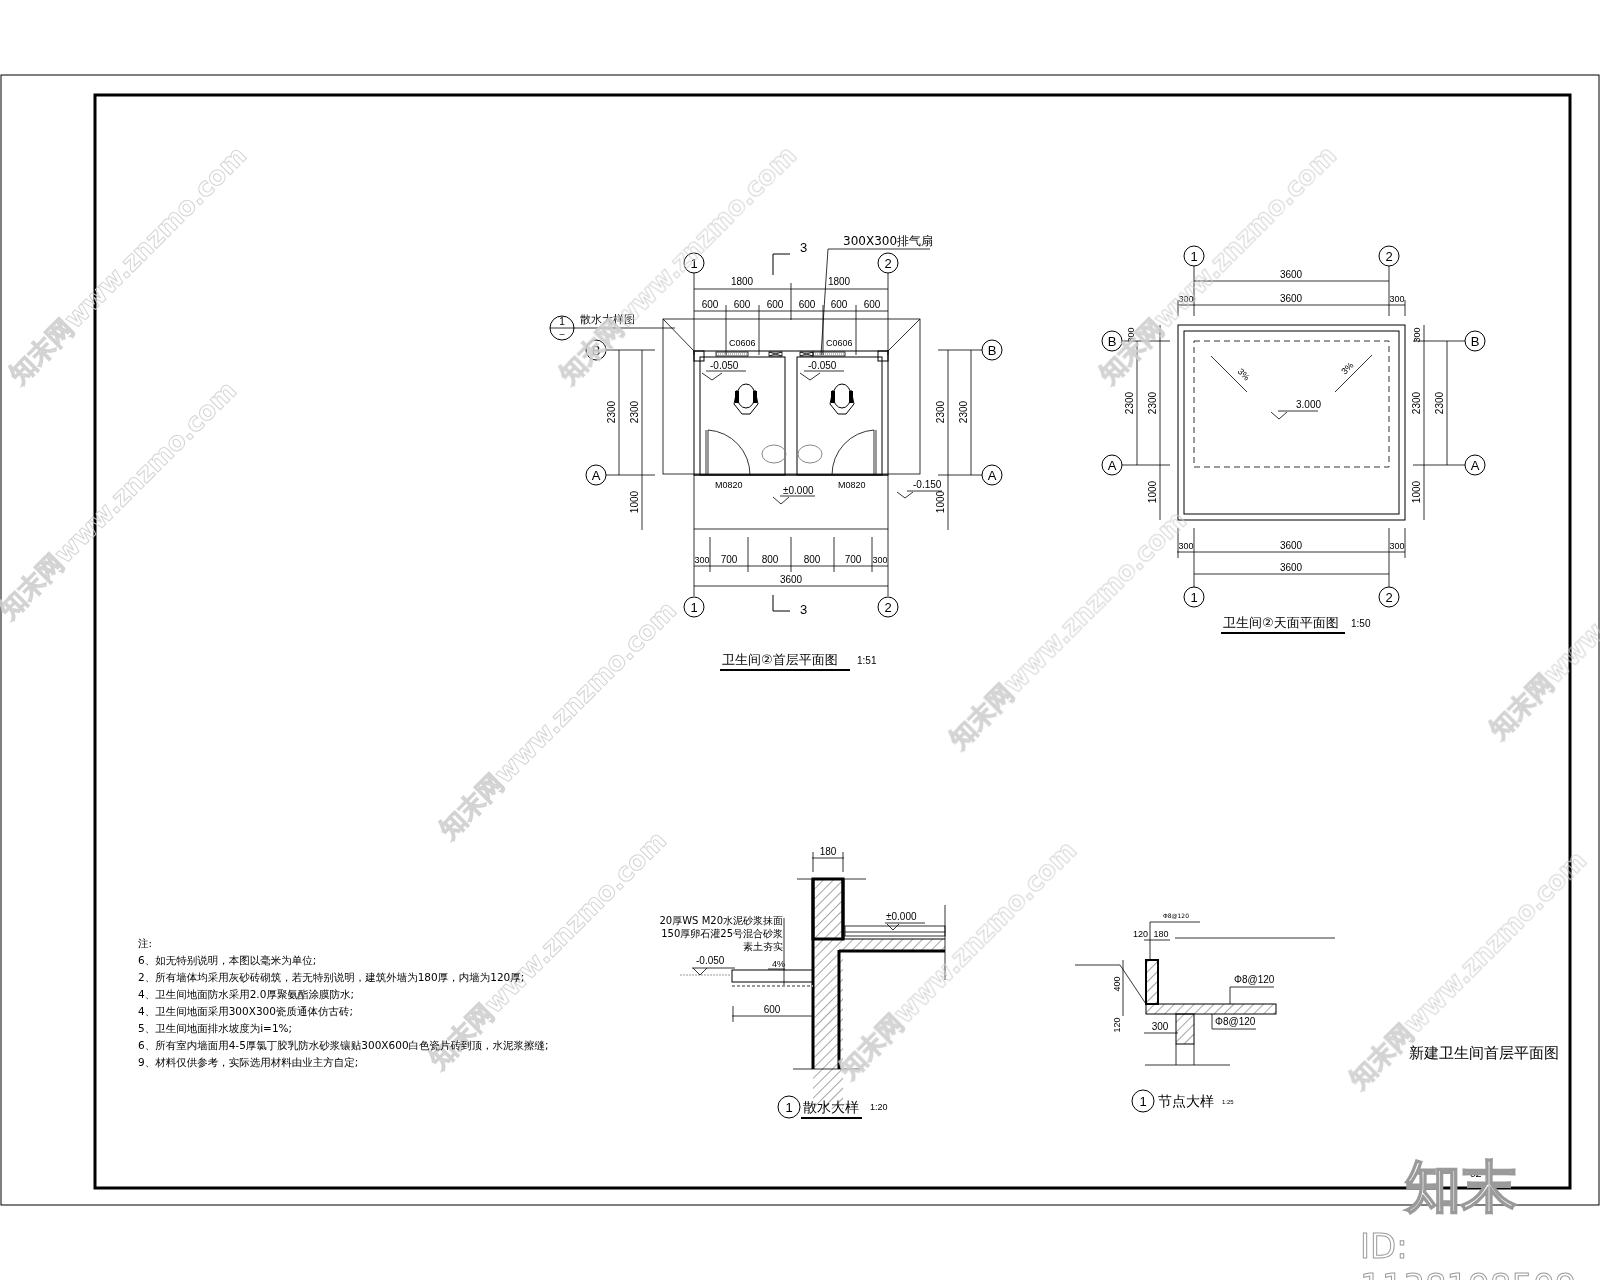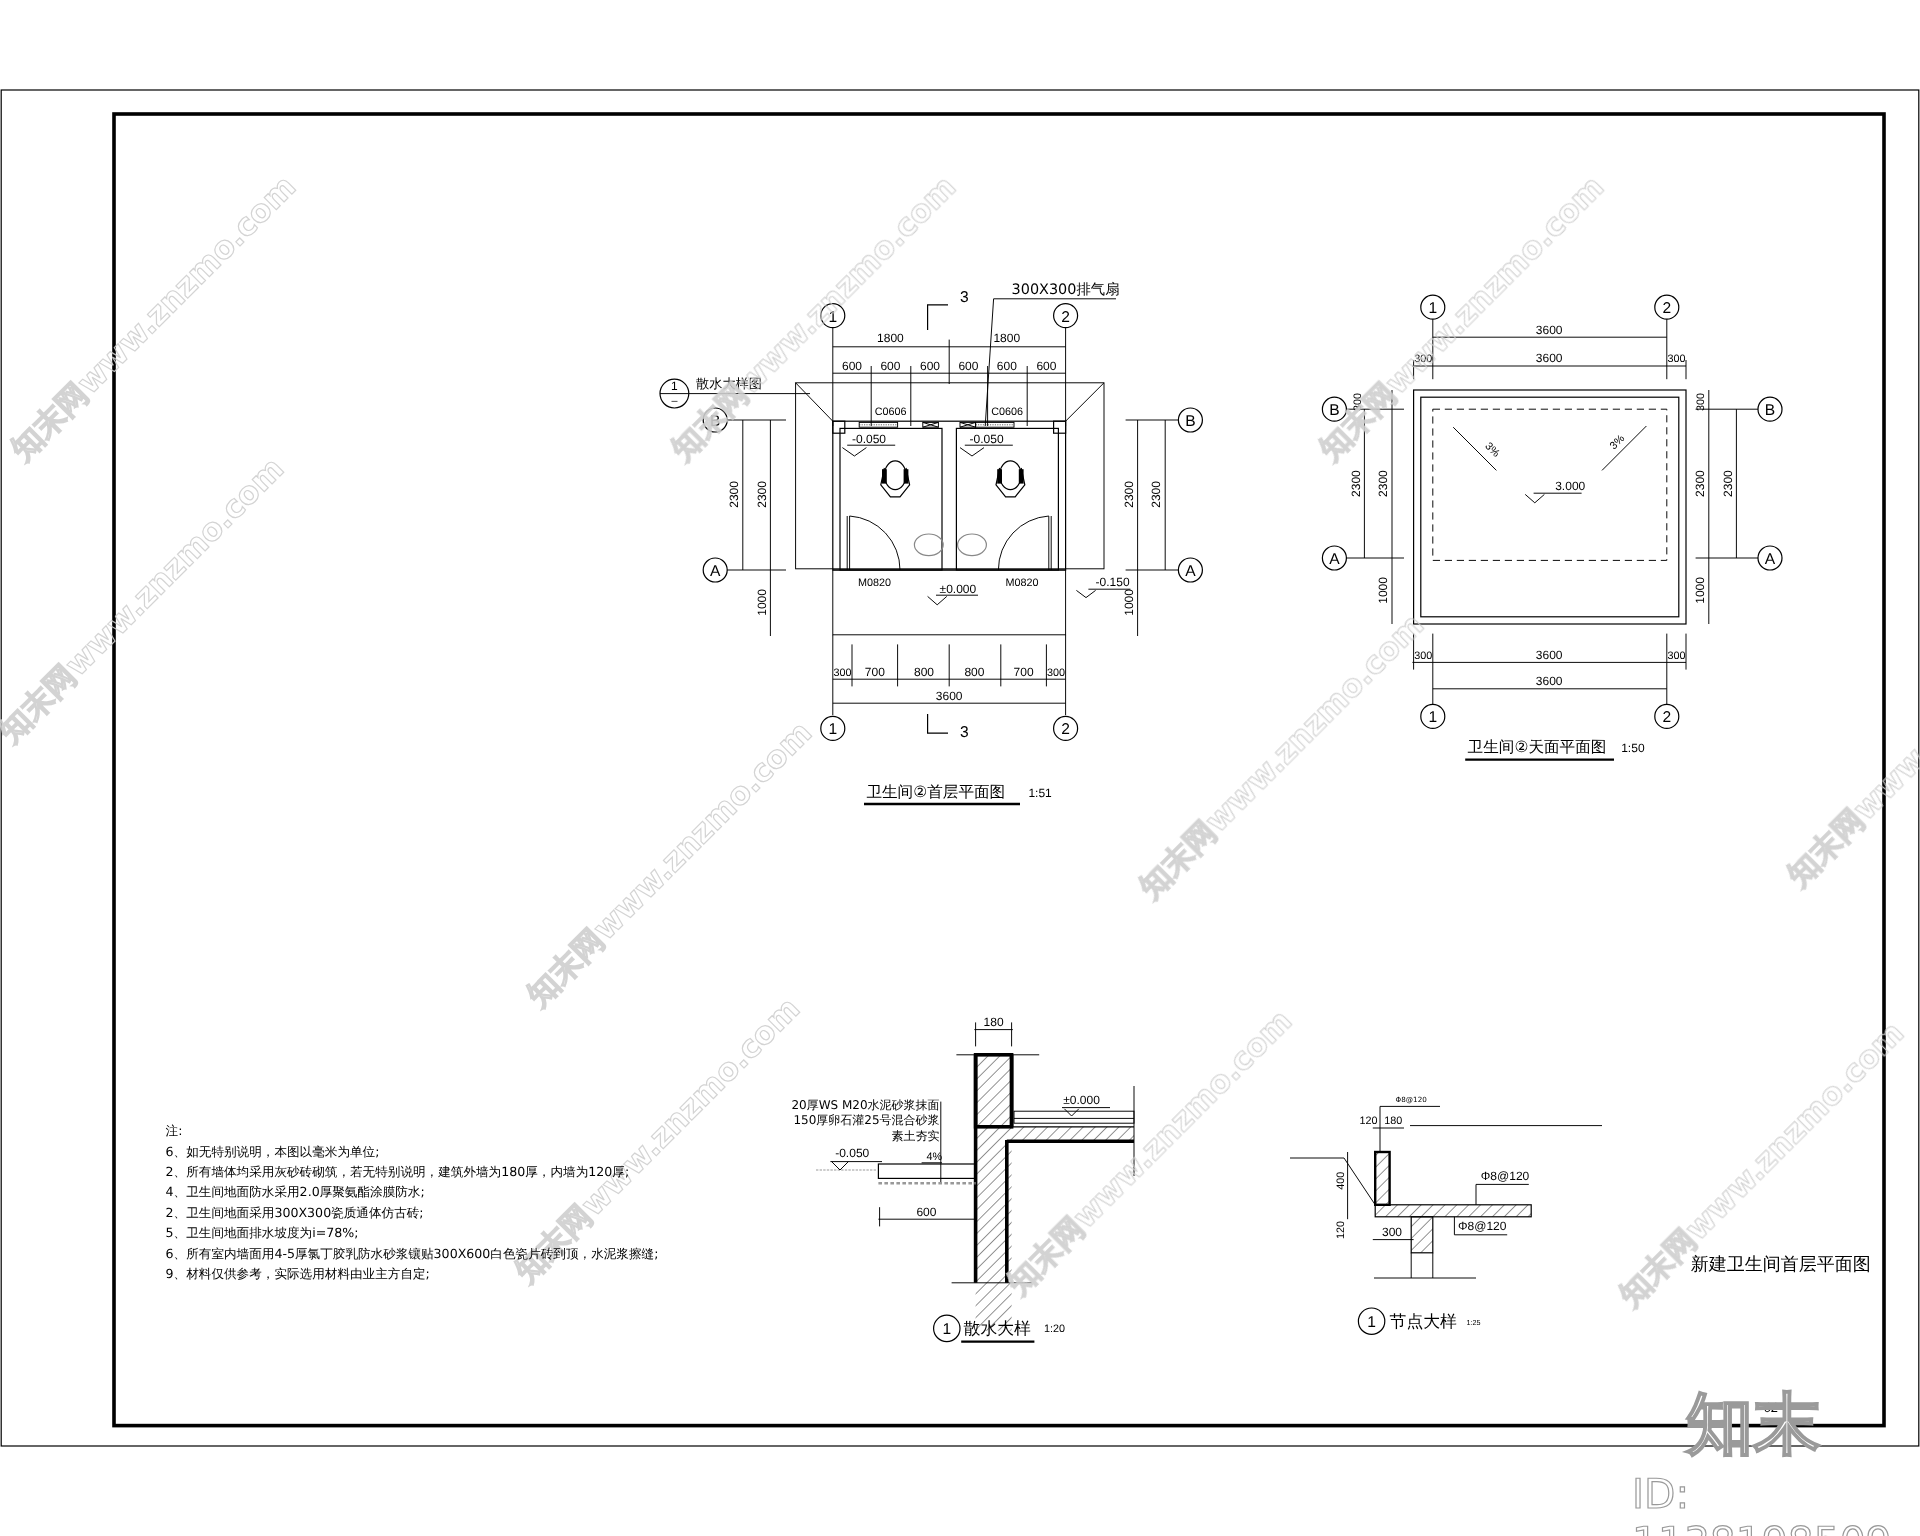--- a/index.html
+++ b/index.html
@@ -362,20 +362,20 @@
     <text class="wm" transform="translate(850,1080) rotate(-45)">知末网www.znzmo.com</text>
     <text class="wm" transform="translate(1360,1090) rotate(-45)">知末网www.znzmo.com</text>
   </g>
 </svg>
 
 <div class="notes">
   <div>注:</div>
   <div>6、如无特别说明，本图以毫米为单位;</div>
   <div>2、所有墙体均采用灰砂砖砌筑，若无特别说明，建筑外墙为180厚，内墙为120厚;</div>
   <div>4、卫生间地面防水采用2.0厚聚氨酯涂膜防水;</div>
-  <div>2、卫生间地面采用300X300瓷质通体仿古砖;</div>
-  <div>5、卫生间地面排水坡度为i=78%;</div>
+  <div>4、卫生间地面采用300X300瓷质通体仿古砖;</div>
+  <div>5、卫生间地面排水坡度为i=1%;</div>
   <div>6、所有室内墙面用4-5厚氯丁胶乳防水砂浆镶贴300X600白色瓷片砖到顶，水泥浆擦缝;</div>
   <div>9、材料仅供参考，实际选用材料由业主方自定;</div>
 </div>
 
 <div class="brand" style="left:1405px; top:1150px; font-size:56px; font-weight:bold;">知末</div>
 <div class="brand" style="left:1360px; top:1226px; font-size:34px; -webkit-text-stroke:1px #9a9a9a;">ID: 1138198509</div>
 
 </body></html>

